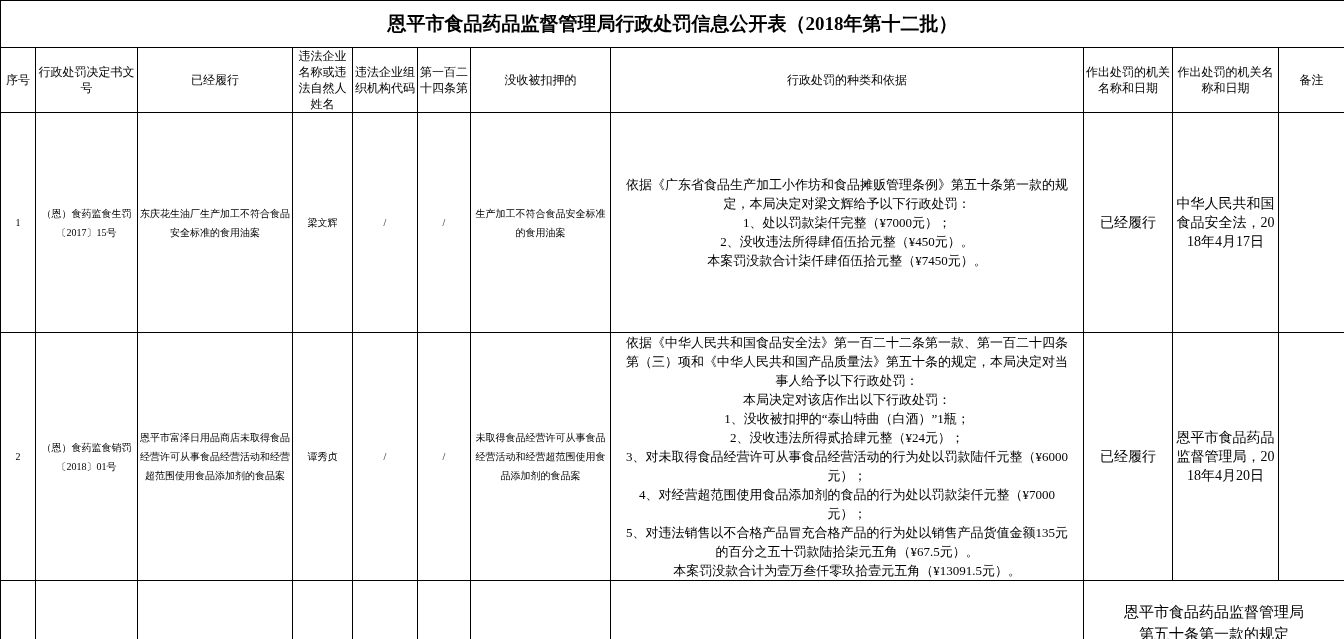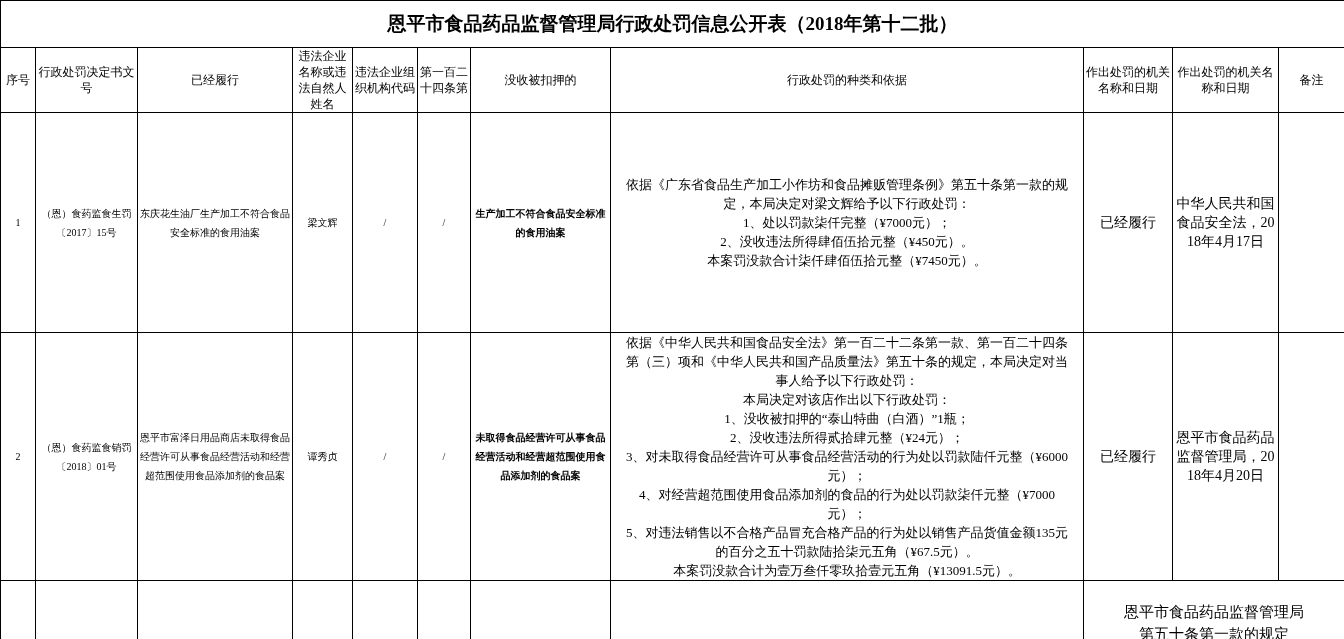--- a/index.html
+++ b/index.html
@@ -38,21 +38,21 @@
     font-weight: normal;
     line-height: 16px;
     border-bottom: 2px solid #000;
   }
   .data-row td {
     font-size: 10px;
     line-height: 19px;
     border-bottom: 2px solid #000;
   }
   .data-row { height: 220px; }
-  .c-facts   { text-align: left; font-weight: bold; }
+  .c-facts   { text-align: left; }
   .c-penalty {
     text-align: left;
     font-size: 13px !important;
     line-height: 19px !important;
     white-space: pre-wrap;
     padding: 0 14px !important;
   }
   .c-fulfill   { font-size: 14px !important; }
   .c-authority { font-size: 14px !important; line-height: 19px !important; }
   .footer-row td {

